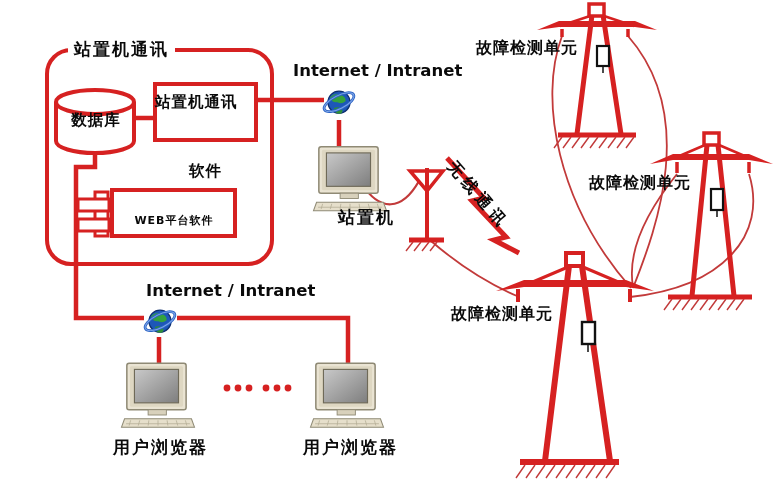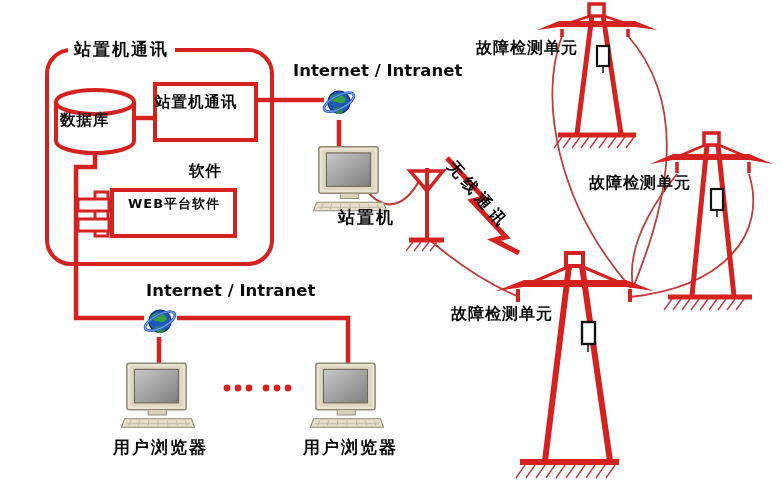--- a/index.html
+++ b/index.html
@@ -16,22 +16,22 @@
     position:absolute;color:var(--ink);font-weight:700;white-space:nowrap;
     font-family:"DejaVu Sans","Liberation Sans",sans-serif;
   }
   .rl{stroke:var(--red);fill:none;}
   .wl{stroke:var(--wire);fill:none;}
   .box{stroke:var(--red);fill:#fff;}
   .unit{stroke:#111;fill:#fff;}
   .title-lbl{left:68px;top:36px;font-size:17px;letter-spacing:2px;background:#fff;padding:2px 6px;}
   .comm1{left:155px;top:92px;width:101px;text-align:left;font-size:15.5px;letter-spacing:1px;}
   .comm2{left:155px;top:113px;width:101px;text-align:center;font-size:15.5px;letter-spacing:1px;margin-top:48px;}
-  .db{left:60px;top:110px;width:72px;text-align:left;font-size:15.5px;letter-spacing:1px;}
-  .web{left:114px;top:195px;width:120px;text-align:center;font-size:13px;letter-spacing:1px;}
+  .db{left:60px;top:110px;width:72px;text-align:center;font-size:15.5px;letter-spacing:1px;}
+  .web{left:114px;top:213px;width:120px;text-align:center;font-size:11px;letter-spacing:1px;}
   .inet-top{left:293px;top:61px;font-size:16.5px;}
   .inet-bot{left:146px;top:281px;font-size:16.5px;}
   .station{left:303px;top:206px;width:92px;text-align:right;font-size:17px;letter-spacing:2px;}
   .wireless{left:458px;top:157px;font-size:16px;letter-spacing:5px;transform:rotate(49deg);transform-origin:0 0;}
   .fault1{left:476px;top:38px;font-size:16px;letter-spacing:1px;}
   .fault2{left:589px;top:173px;font-size:16px;letter-spacing:1px;}
   .fault3{left:451px;top:304px;font-size:16px;letter-spacing:1px;}
   .brw1{left:113px;top:436px;font-size:17px;letter-spacing:2px;}
   .brw2{left:303px;top:436px;font-size:17px;letter-spacing:2px;}
 </style>

